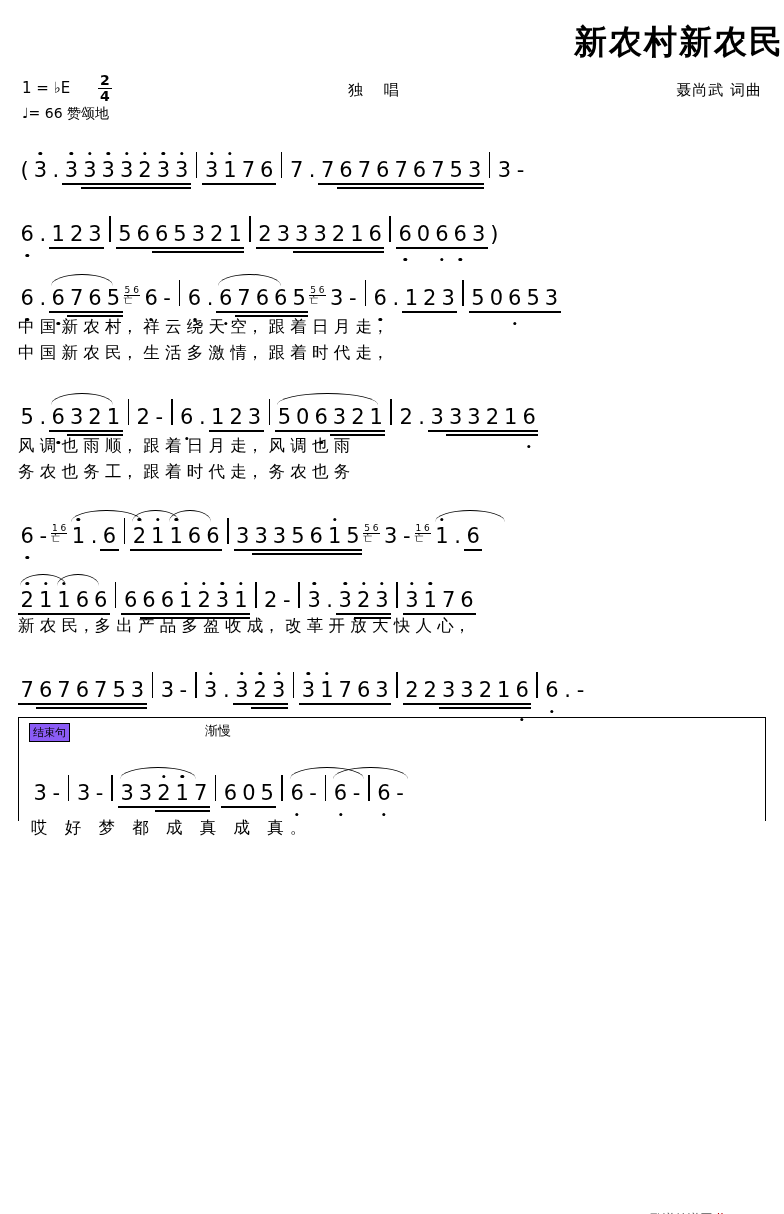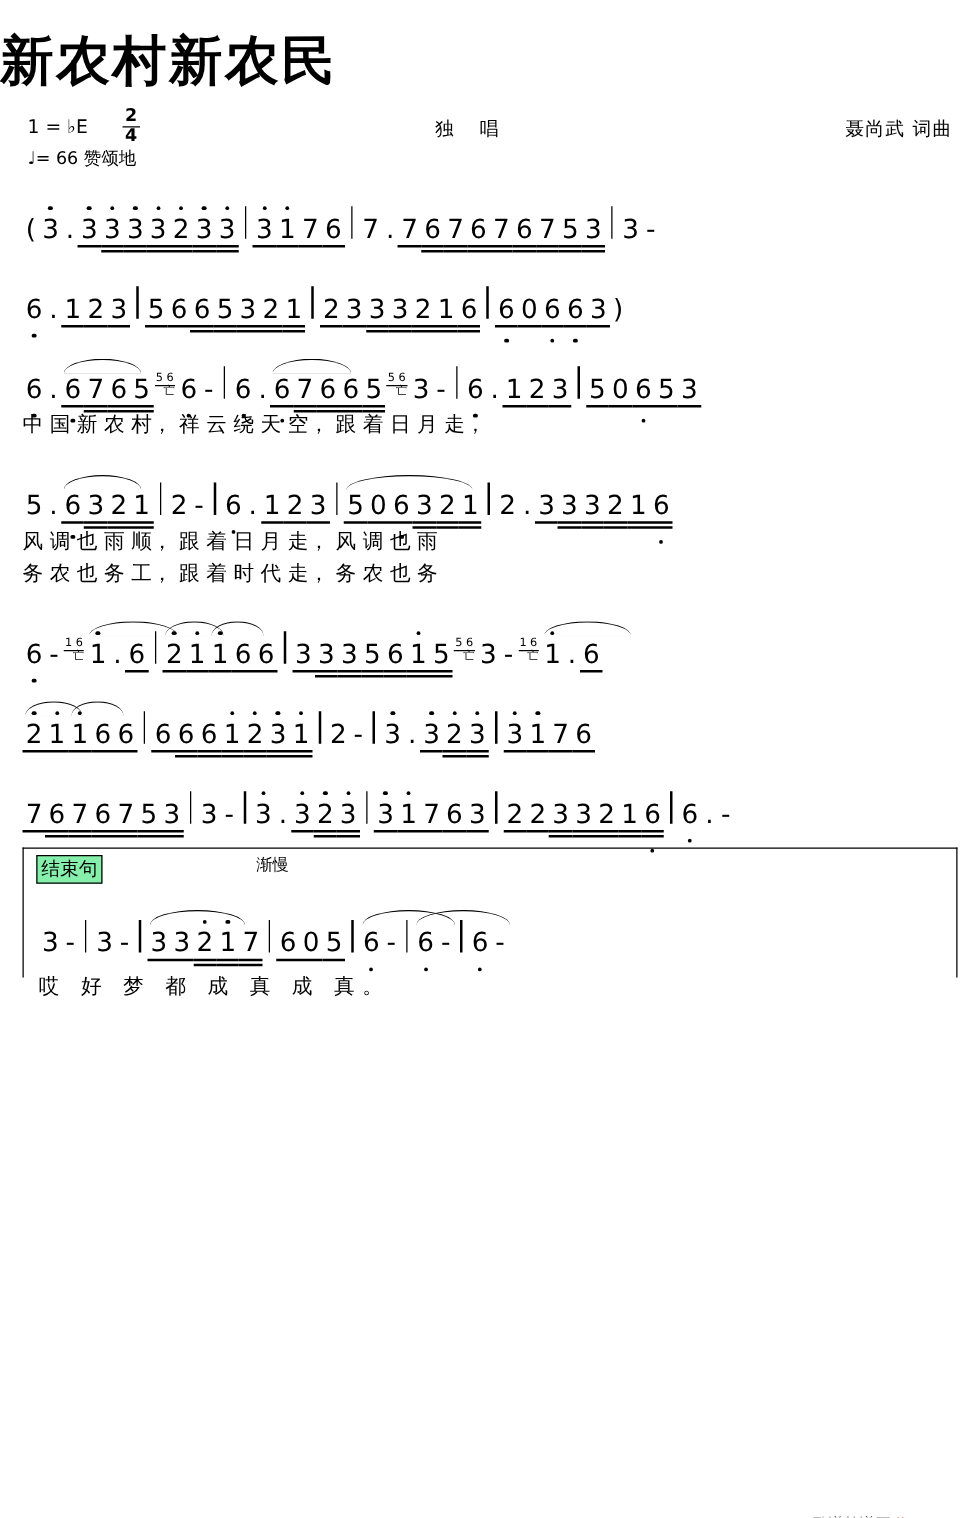--- a/index.html
+++ b/index.html
@@ -12,22 +12,22 @@
     position: relative;
     overflow: hidden;
   }
   .sheet {
     position: relative;
     width: 784px;
     height: 1214px;
   }
   
   .title {
-    text-align: left;
-    font-size: 43px;
+    text-align: right;
+    font-size: 33px;
     font-weight: bold;
     letter-spacing: 2px;
     margin-top: 20px;
     font-family: "DejaVu Sans", "Liberation Sans", sans-serif;
   }
   
   .meta {
     position: relative;
     height: 62px;
     margin-top: 8px;
@@ -123,21 +123,21 @@
     height:11px;
     border-top: 1.6px solid #000;
     border-radius: 50% / 100% 100% 0 0;
     border-left: 0; border-right: 0;
   }
   
   .marker {
     display:inline-block;
     font-size:9px;
     line-height:1.0;
-    text-align:right;
+    text-align:left;
     margin: 0 2px 4px 1px;
     align-self:flex-end;
     white-space:nowrap;
   }
   .marker span { display:block; }
   .marker .top { border-bottom:1.3px solid #000; padding:0 1px; }
   
   .lyric-row {
     display:flex;
     font-size: 16.5px;
@@ -152,24 +152,24 @@
     position: relative;
     margin: 16px 18px 0 18px;
     border: 1.8px solid #000;
     border-bottom: none;
     height: 104px;
     box-sizing: border-box;
   }
   .ending-label {
     position:absolute;
     left: 10px; top: 5px;
-    font-size: 15px;
+    font-size: 11px;
     border: 1.4px solid #000;
     padding: 1px 3px;
-    background: #86efac;
+    background: #8b5cf6;
   }
   .rit {
     position:absolute;
     left: 186px; top: 4px;
     font-size: 13px;
   }
   
   .footer {
     position:absolute;
     right: 10px;
@@ -328,20 +328,21 @@
 
       <span class="bar"></span>
 
       <span class="tok">5<span class="beamline"></span></span>
       <span class="tok">0<span class="beamline"></span></span>
       <span class="tok">6<span class="dotbelow shift"></span><span class="beamline"></span></span>
       <span class="tok">5<span class="beamline"></span></span>
       <span class="tok">3<span class="beamline"></span></span>
     </div>
     <div class="lyric-row">中 国 新 农 村， 祥 云 绕 天 空， 跟 着 日 月 走，</div>
+    <div class="lyric-row second">中 国 新 农 民， 生 活 多 激 情， 跟 着 时 代 走，</div>
   </div>
 
   <div class="sysgap"></div>
 
   <div class="system">
     <div class="notes-row">
       <span class="tok">5</span>
       <span class="tok augdot">.</span>
       <span class="tok">6<span class="dotbelow shift"></span><span class="beamline"></span><span class="slur" style="left:2px;right:-46px;top:-14px;"></span></span>
       <span class="tok">3<span class="beamline"></span><span class="beamline2"></span></span>
@@ -471,20 +472,21 @@
       <span class="tok">2<span class="dotabove"></span><span class="beamline"></span><span class="beamline2"></span></span>
       <span class="tok">3<span class="dotabove"></span><span class="beamline"></span><span class="beamline2"></span></span>
 
       <span class="bar"></span>
 
       <span class="tok">3<span class="dotabove"></span><span class="beamline"></span></span>
       <span class="tok">1<span class="dotabove"></span><span class="beamline"></span></span>
       <span class="tok">7<span class="beamline"></span></span>
       <span class="tok">6<span class="beamline"></span></span>
     </div>
+    <div class="lyric-row second">新 农 民，多 出 产 品 多 盈 收 成， 改 革 开 放 大 快 人 心，</div>
   </div>
 
   <div class="sysgap"></div>
 
   <div class="system">
     <div class="notes-row">
       <span class="tok">7<span class="beamline"></span></span>
       <span class="tok">6<span class="beamline"></span><span class="beamline2"></span></span>
       <span class="tok">7<span class="beamline"></span><span class="beamline2"></span></span>
       <span class="tok">6<span class="beamline"></span><span class="beamline2"></span></span>

